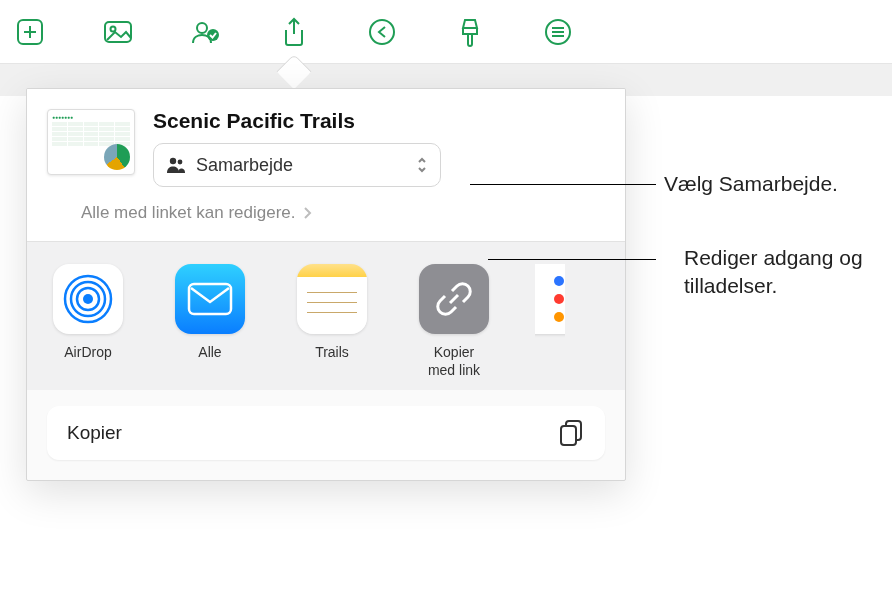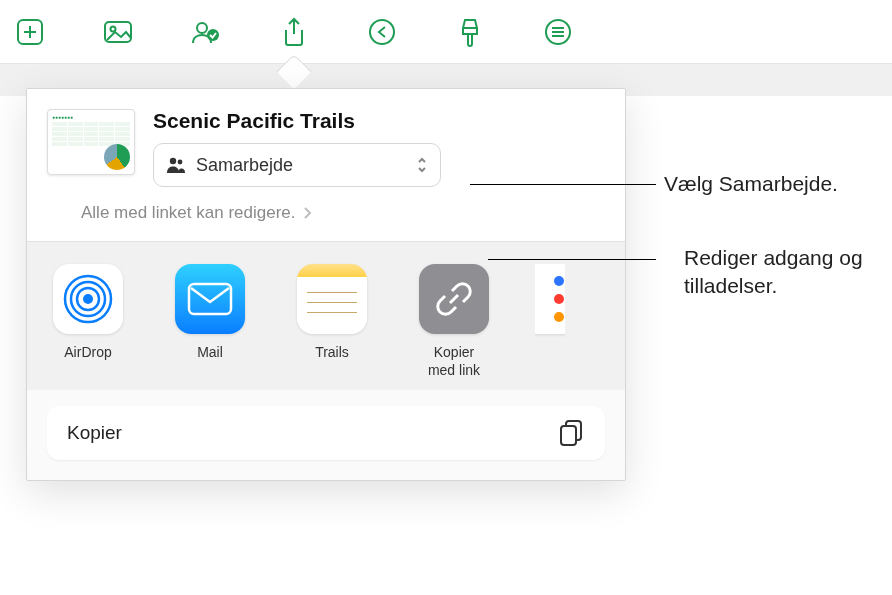--- a/index.html
+++ b/index.html
@@ -356,21 +356,21 @@
       <div class="share-label">AirDrop</div>
     </div>
 
     <div class="share-item">
       <div class="share-icon ic-mail">
         <svg width="46" height="34" viewBox="0 0 46 34" fill="none" stroke="#fff" stroke-width="2.5">
           <rect x="2" y="2" width="42" height="30" rx="5"></rect>
           <path d="M4 6 L23 20 L42 6"></path>
         </svg>
       </div>
-      <div class="share-label">Mail</div>
+      <div class="share-label">Alle</div>
     </div>
 
     <div class="share-item">
       <div class="share-icon ic-notes"></div>
       <div class="share-label">Trails</div>
     </div>
 
     <div class="share-item">
       <div class="share-icon ic-link">
         <svg width="42" height="42" viewBox="0 0 42 42" fill="none" stroke="#fff" stroke-width="3">

